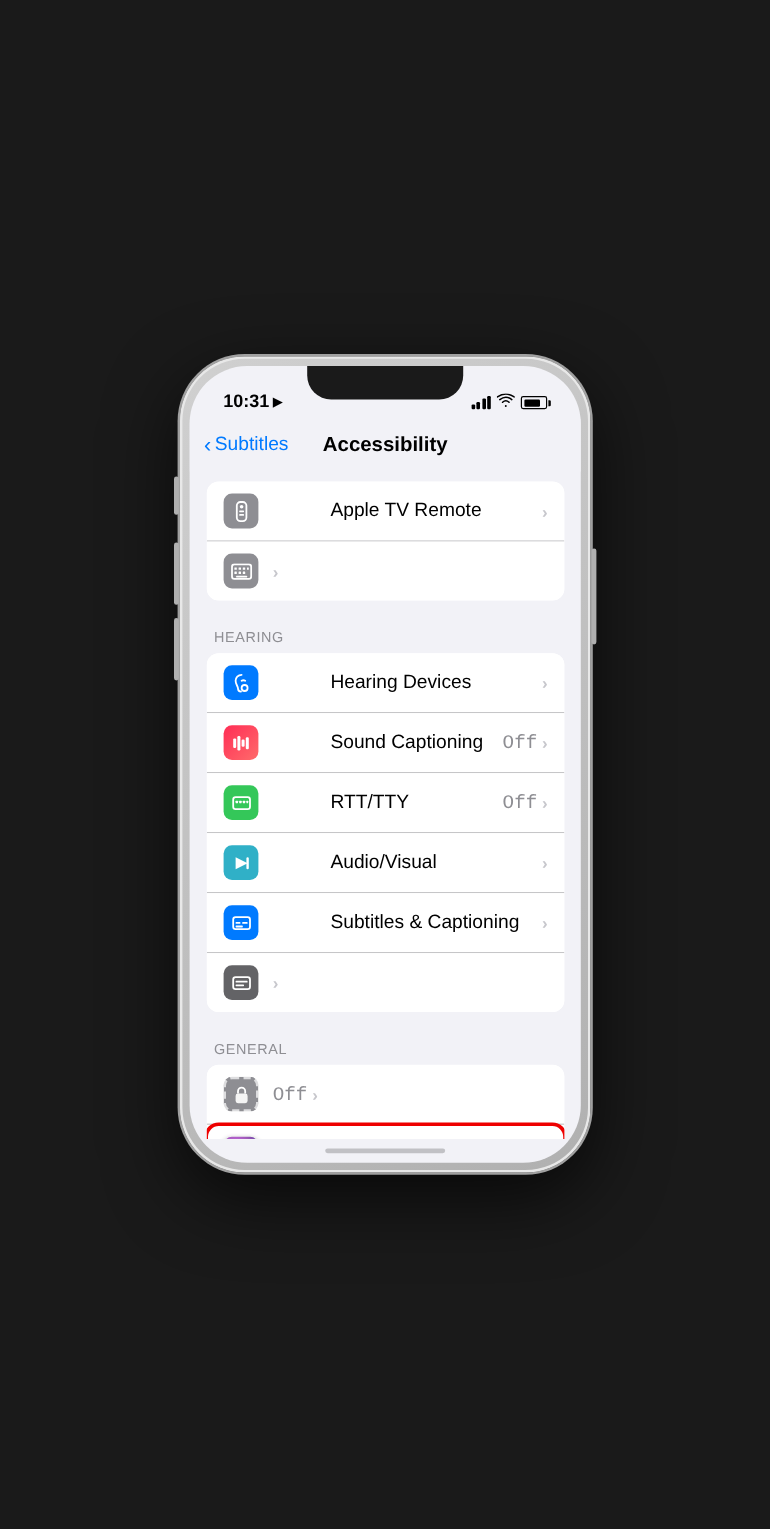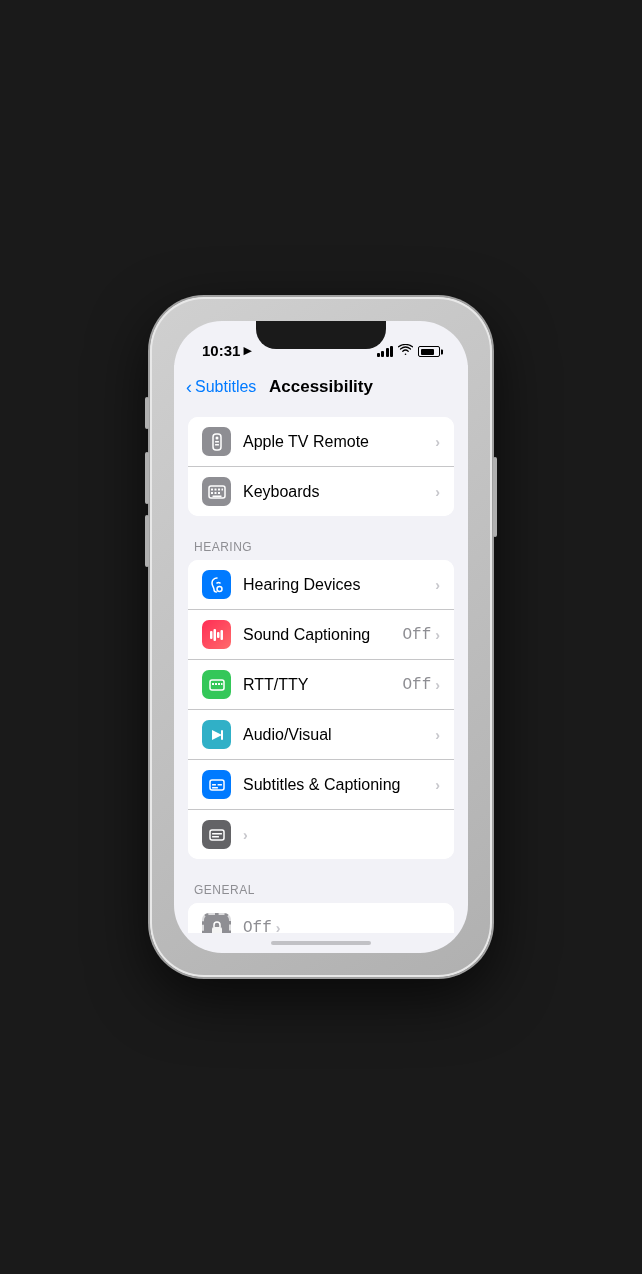--- a/index.html
+++ b/index.html
@@ -11,21 +11,21 @@
       align-items: center;
       min-height: 100vh;
       font-family: -apple-system, 'Helvetica Neue', sans-serif;
     }
 
     .phone-outer {
       width: 342px;
       height: 680px;
       background: linear-gradient(145deg, #d0d0d0, #b0b0b0);
       border-radius: 54px;
-      padding: 24px;
+      padding: 8px;
       box-shadow: 0 0 0 2px #a0a0a0, inset 0 0 0 2px #e8e8e8, 0 20px 60px rgba(0,0,0,0.7);
       position: relative;
     }
 
     .phone-inner {
       width: 100%;
       height: 100%;
       background: #f2f2f7;
       border-radius: 48px;
       overflow: hidden;
@@ -199,20 +199,21 @@
       display: flex;
       align-items: center;
       justify-content: center;
       font-size: 16px;
     }
 
     .item-label {
       font-size: 16px;
       color: #000;
       flex: 1;
+      margin-left: 48px;
     }
 
     .item-value {
       font-size: 16px;
       color: #8e8e93;
       margin-right: 4px;
       font-family: Liberation Mono, monospace;
     }
 
     .chevron {
@@ -346,21 +347,20 @@
               <rect x="3" y="3.5" width="2" height="2" rx="0.3" fill="white"></rect>
               <rect x="6.5" y="3.5" width="2" height="2" rx="0.3" fill="white"></rect>
               <rect x="10" y="3.5" width="2" height="2" rx="0.3" fill="white"></rect>
               <rect x="13.5" y="3.5" width="1.5" height="2" rx="0.3" fill="white"></rect>
               <rect x="3" y="7" width="2" height="2" rx="0.3" fill="white"></rect>
               <rect x="6.5" y="7" width="2" height="2" rx="0.3" fill="white"></rect>
               <rect x="10" y="7" width="2" height="2" rx="0.3" fill="white"></rect>
               <rect x="4.5" y="10.5" width="9" height="1.5" rx="0.3" fill="white"></rect>
             </svg>
           </div>
-          <span class="item-label">Keyboards</span>
           <span class="chevron">›</span>
         </div>
       </div>
 
       <div class="section-header">HEARING</div>
       <div class="list-group">
 
         <div class="list-item">
           <div class="item-icon icon-blue">
             <svg width="18" height="18" viewBox="0 0 18 18" fill="white">

